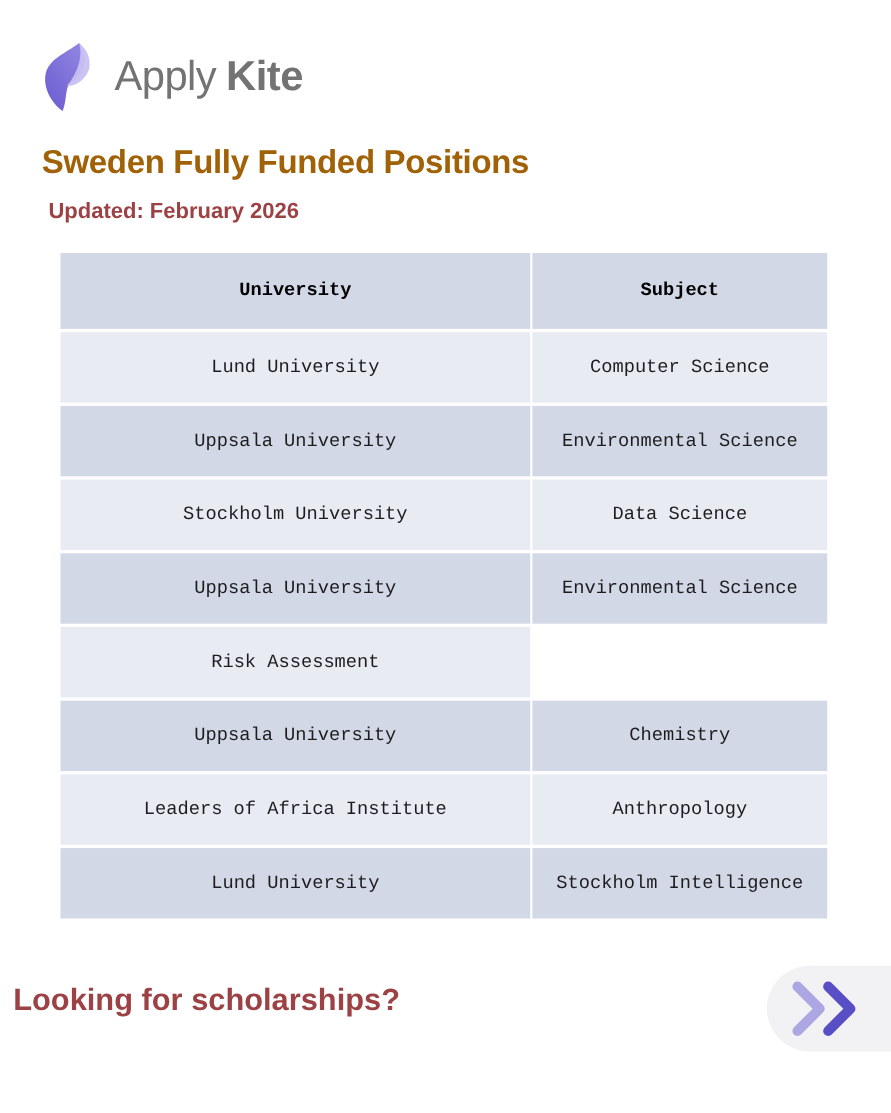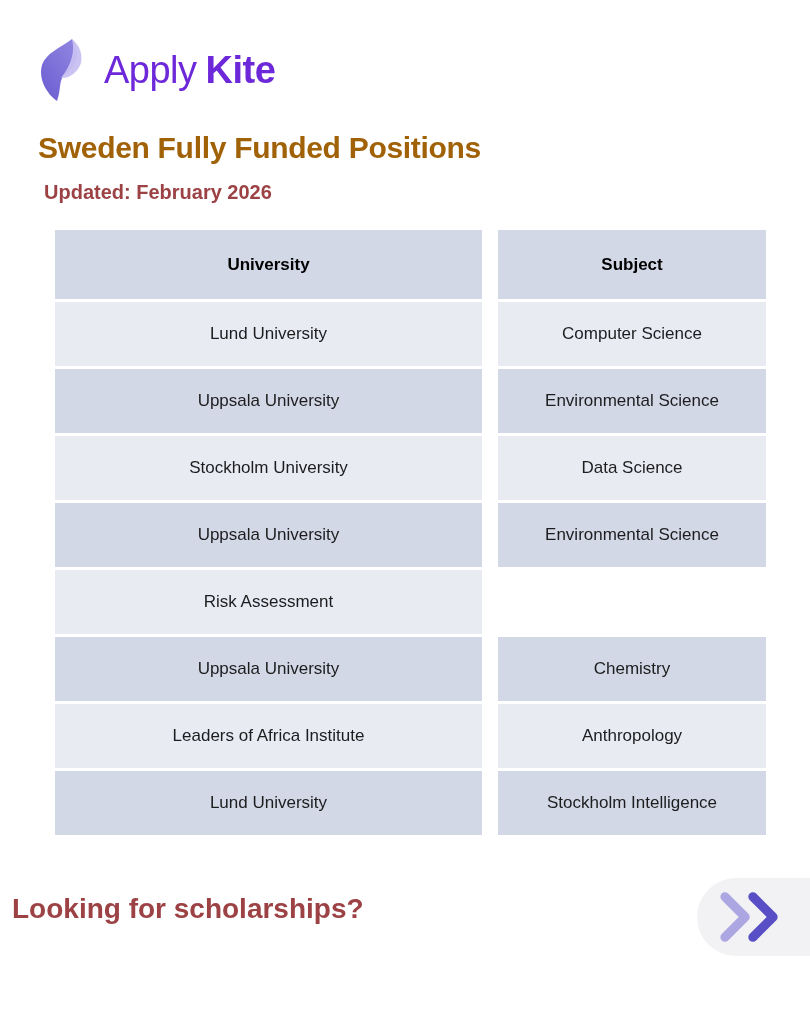--- a/index.html
+++ b/index.html
@@ -19,21 +19,21 @@
     position: absolute;
     left: 38px;
     top: 38px;
     display: flex;
     align-items: center;
   }
   .logo-icon { width: 54px; height: 64px; display: block; }
   .logo-text {
     margin-left: 12px;
     font-size: 38px;
-    color: #6d28d9;
+    color: #737373;
     letter-spacing: -0.5px;
     white-space: nowrap;
   }
   .logo-text .regular { font-weight: 400; }
   .logo-text .bold { font-weight: 700; margin-left: 9px; }
 
   
   .page-title {
     position: absolute;
     left: 38px;
@@ -58,21 +58,22 @@
     left: 55px;
     top: 230px;
     width: 698px;
     display: flex;
     flex-direction: column;
     gap: 3px;
   }
   .trow {
     display: grid;
     grid-template-columns: 427px 268px;
-    gap: 16px;
+    gap: 2px;
+    font-family: Liberation Mono, monospace;
   }
   .cell {
     display: flex;
     align-items: center;
     justify-content: center;
     font-size: 17px;
     color: #1d1d1f;
     height: 64px;
     text-align: center;
   }

